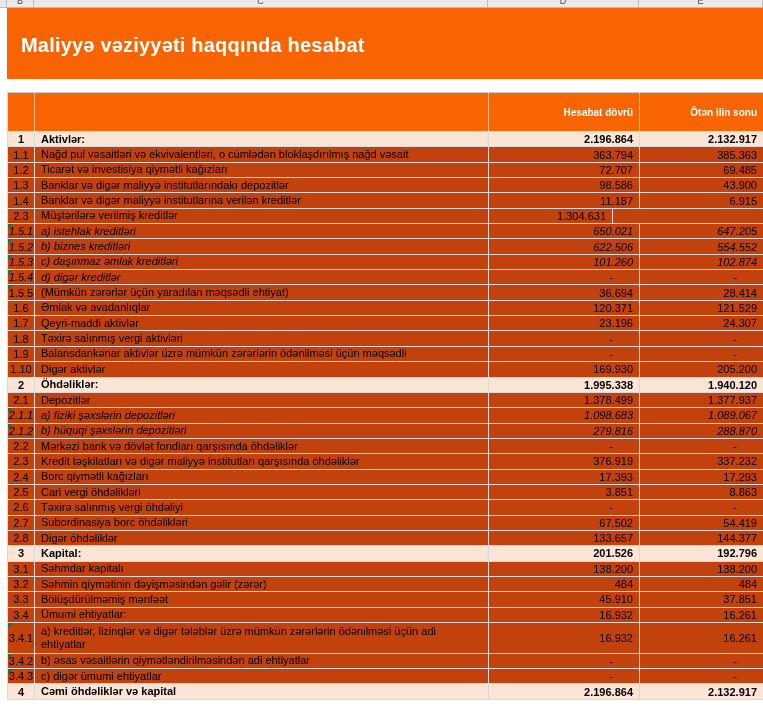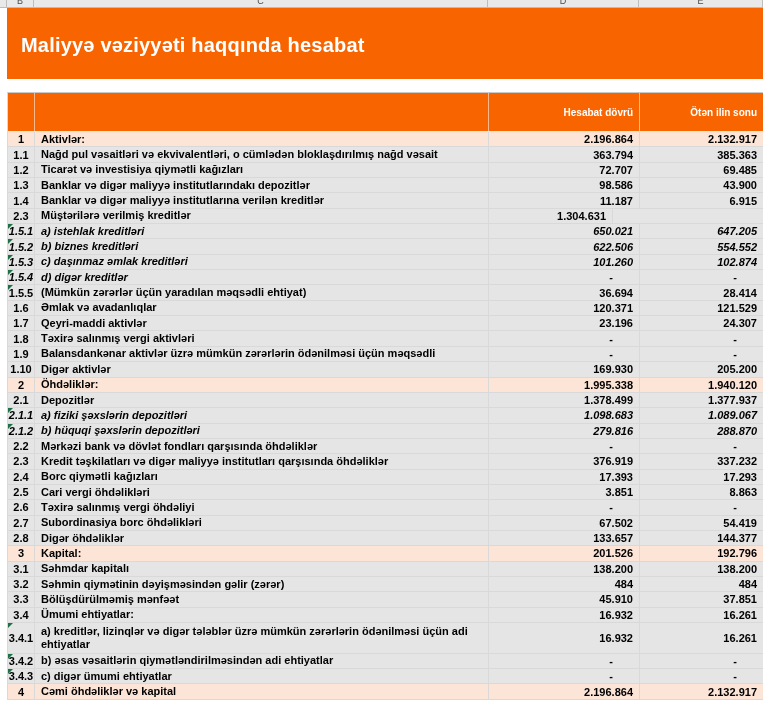--- a/index.html
+++ b/index.html
@@ -47,23 +47,22 @@
     display:flex; height:39px; background:var(--accent);
     color:#ffffff; font-weight:bold; font-size:10px;
     box-sizing:border-box; border-bottom:1px solid #e8e8e8;
   }
   .header-row .cell {
     box-sizing:border-box; border-right:1px solid rgba(255,255,255,0.55);
     display:flex; align-items:center; justify-content:center; text-align:center;
   }
   .row {
     display:flex; height:15.35px; box-sizing:border-box;
-    border-bottom:1px solid var(--grid); background:#e5e5e5; font-size:11px;
+    border-bottom:1px solid var(--grid); background:#c2410c; font-size:11px;
     color:#000;
-    font-weight:bold;
   }
   .row.tall { height:30.7px; }
   .row.total { background:var(--total-bg); font-weight:bold; }
   .row.italic { font-style:italic; }
   .cell {
     box-sizing:border-box; border-right:1px solid var(--grid);
     display:flex; align-items:center; overflow:hidden; position:relative;
   }
   .cell.num   { width:27px;  justify-content:center; padding:0 1px; }
   .cell.label { width:454px; justify-content:flex-start; padding:0 16px 0 6px; line-height:13px; }

